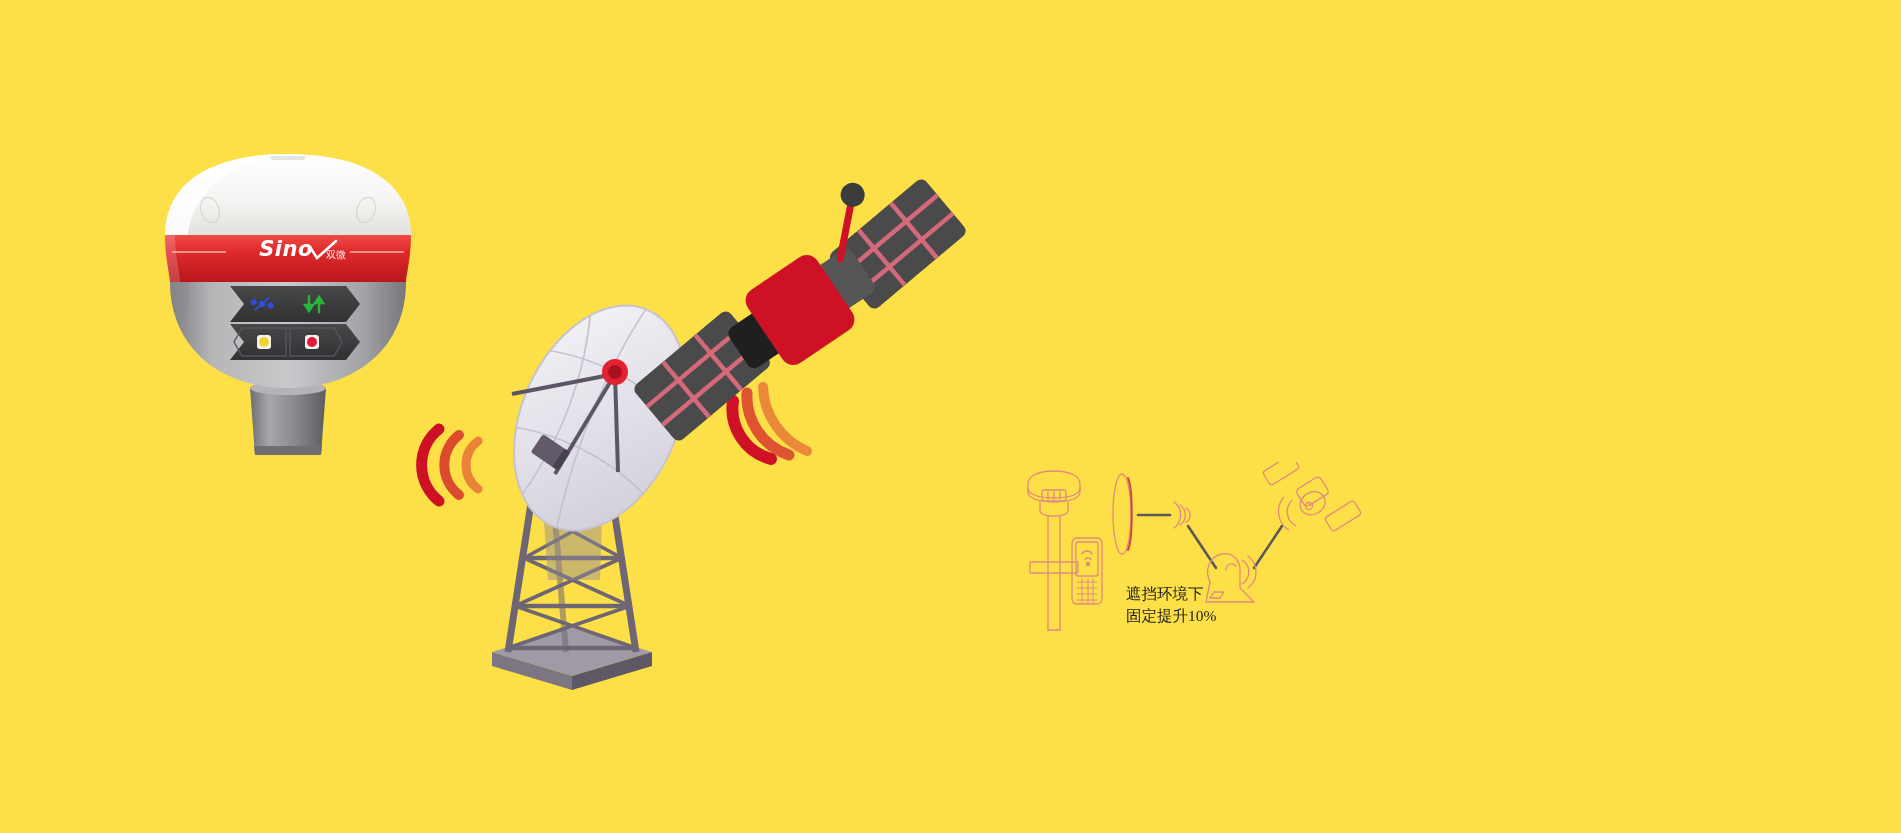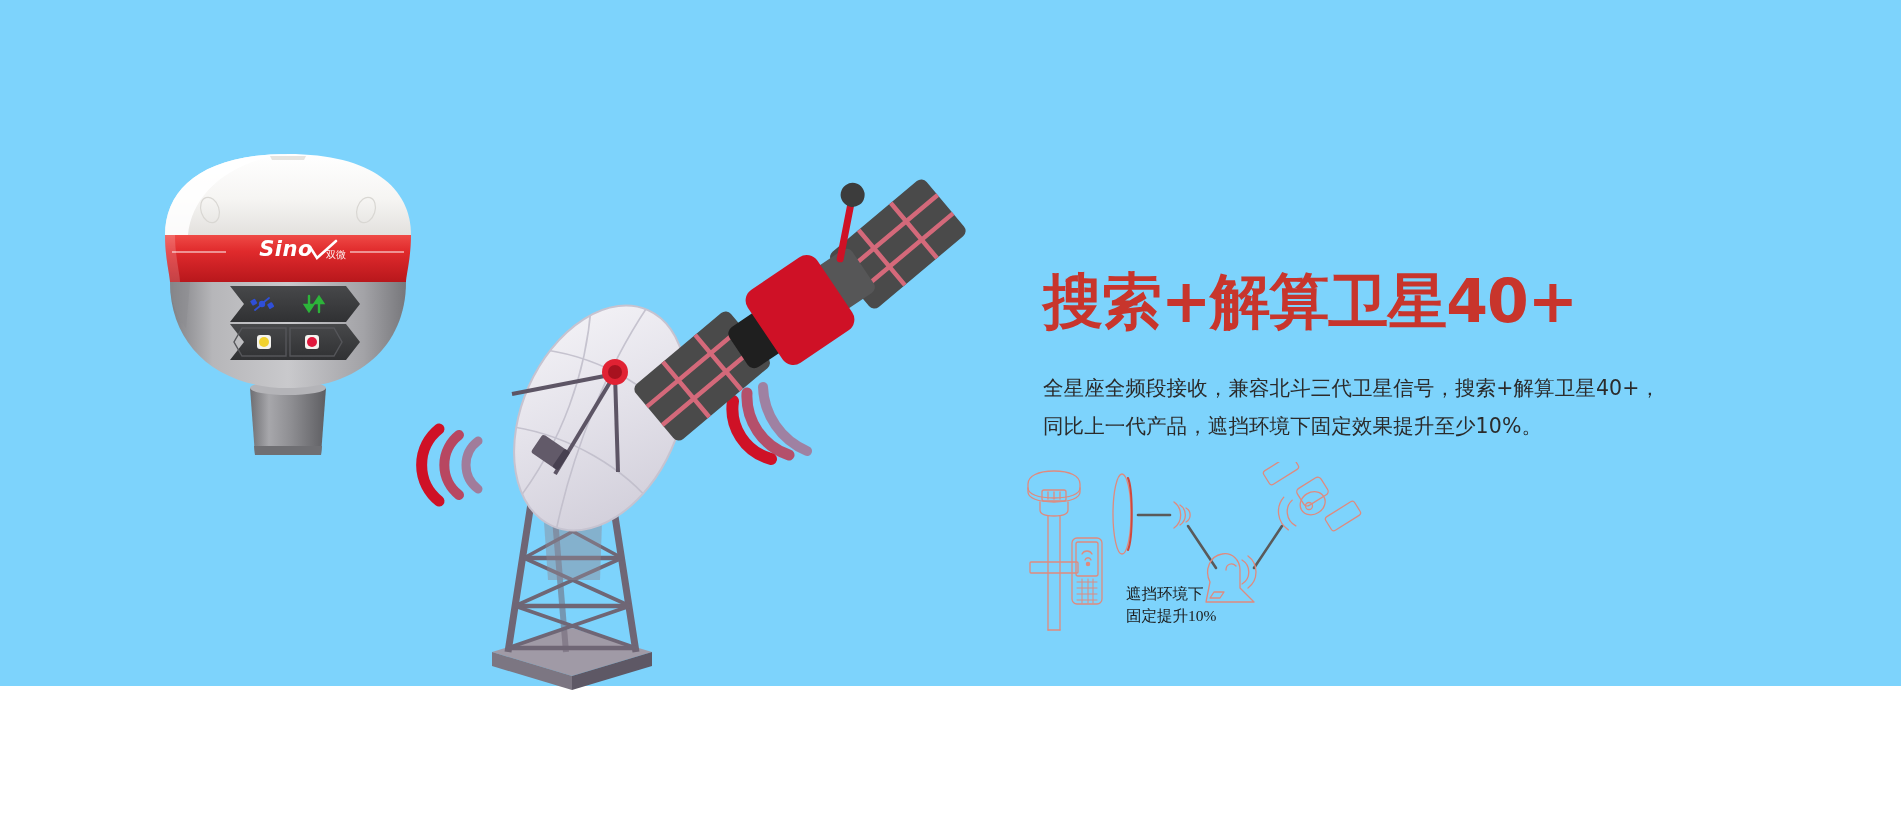--- a/index.html
+++ b/index.html
@@ -12,22 +12,22 @@
     width: 1901px;
     height: 833px;
     overflow: hidden;
     font-family: "Liberation Sans", "DejaVu Sans", sans-serif;
     position: relative;
   }
 
   .banner {
     position: relative;
     width: 1901px;
-    height: 686px;
-    background: #7dd3fc;
+    height: 833px;
+    background: #fde047;
   }
 
   
   .illustration {
     position: absolute;
     left: 0;
     top: 0;
     width: 1000px;
     height: 833px;
   }
@@ -300,24 +300,20 @@
         </g>
 
         <g>
           <rect x="-42" y="-44" width="84" height="88" rx="13" fill="#cf1126"></rect>
         </g>
       </g>
 
     </svg>
   </div>
 
-  <div class="copy-block">
-    <h1 class="headline">搜索+解算卫星40+</h1>
-    <p class="subcopy">全星座全频段接收，兼容北斗三代卫星信号，搜索+解算卫星40+，同比上一代产品，遮挡环境下固定效果提升至少10%。</p>
-  </div>
 
   <div class="mini-diagram">
     <svg width="360" height="180" viewBox="0 0 360 180" xmlns="http://www.w3.org/2000/svg">
       <g stroke="#e08a7e" fill="none" stroke-width="1.3" stroke-linejoin="round" stroke-linecap="round">
 
         <g>
           <path d="M 8 22 C 8 14, 18 9, 34 9 C 50 9, 60 14, 60 22
                    L 60 30 C 60 36, 50 40, 34 40 C 18 40, 8 36, 8 30 Z"></path>
           <path d="M 8 26 C 8 32, 18 36, 34 36 C 50 36, 60 32, 60 26"></path>
           <path d="M 20 40 L 20 48 C 20 52, 26 54, 34 54 C 42 54, 48 52, 48 48 L 48 40"></path>

